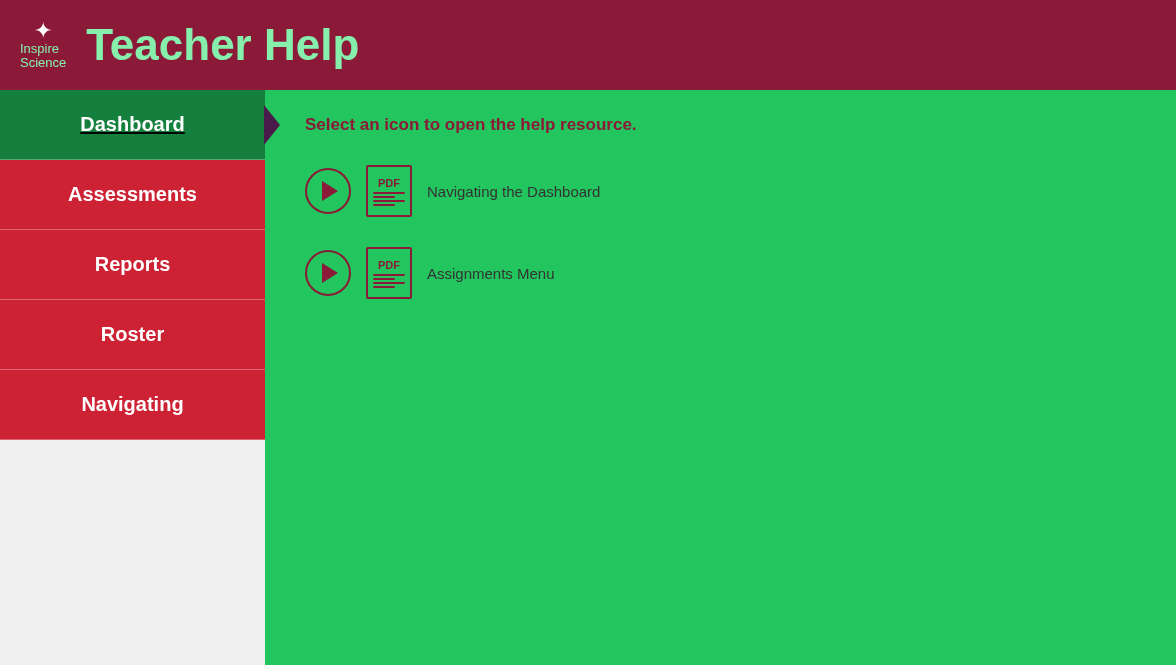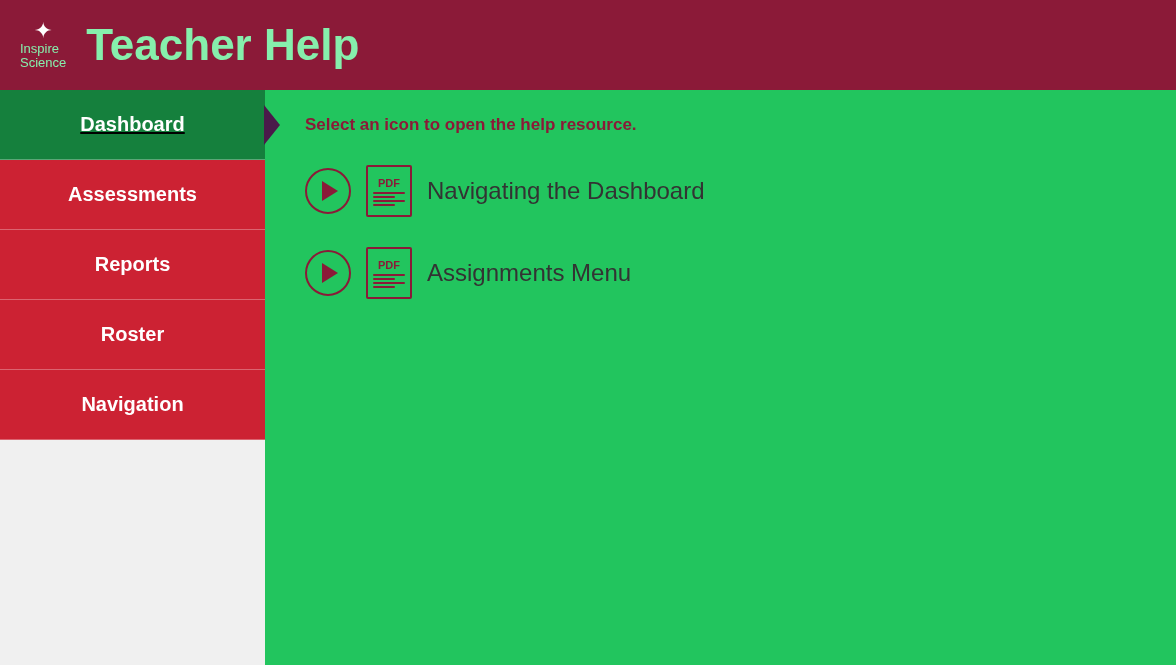--- a/index.html
+++ b/index.html
@@ -166,21 +166,21 @@
     }
     .pdf-line {
       height: 2px;
       background: #8b1a38;
       border-radius: 1px;
     }
     .pdf-line.short { width: 70%; }
     .pdf-line.full { width: 100%; }
 
     .help-item-label {
-      font-size: 24px;
+      font-size: 15px;
       color: #333;
       text-align: center;
     }
   </style>
 </head>
 <body>
 
 <div class="header">
   <div class="logo-container">
     <div class="logo-icon">✦</div>
@@ -209,21 +209,21 @@
 
     <div class="sidebar-item red">
       <span class="sidebar-item-label">Reports</span>
     </div>
 
     <div class="sidebar-item red">
       <span class="sidebar-item-label">Roster</span>
     </div>
 
     <div class="sidebar-item red">
-      <span class="sidebar-item-label">Navigation</span>
+      <span class="sidebar-item-label">Navigating</span>
     </div>
 
   </div>
 
   <div class="content-area">
 
     <p class="content-instruction">Select an icon to open the help resource.</p>
 
     <div class="help-item">
       <div class="play-icon">

